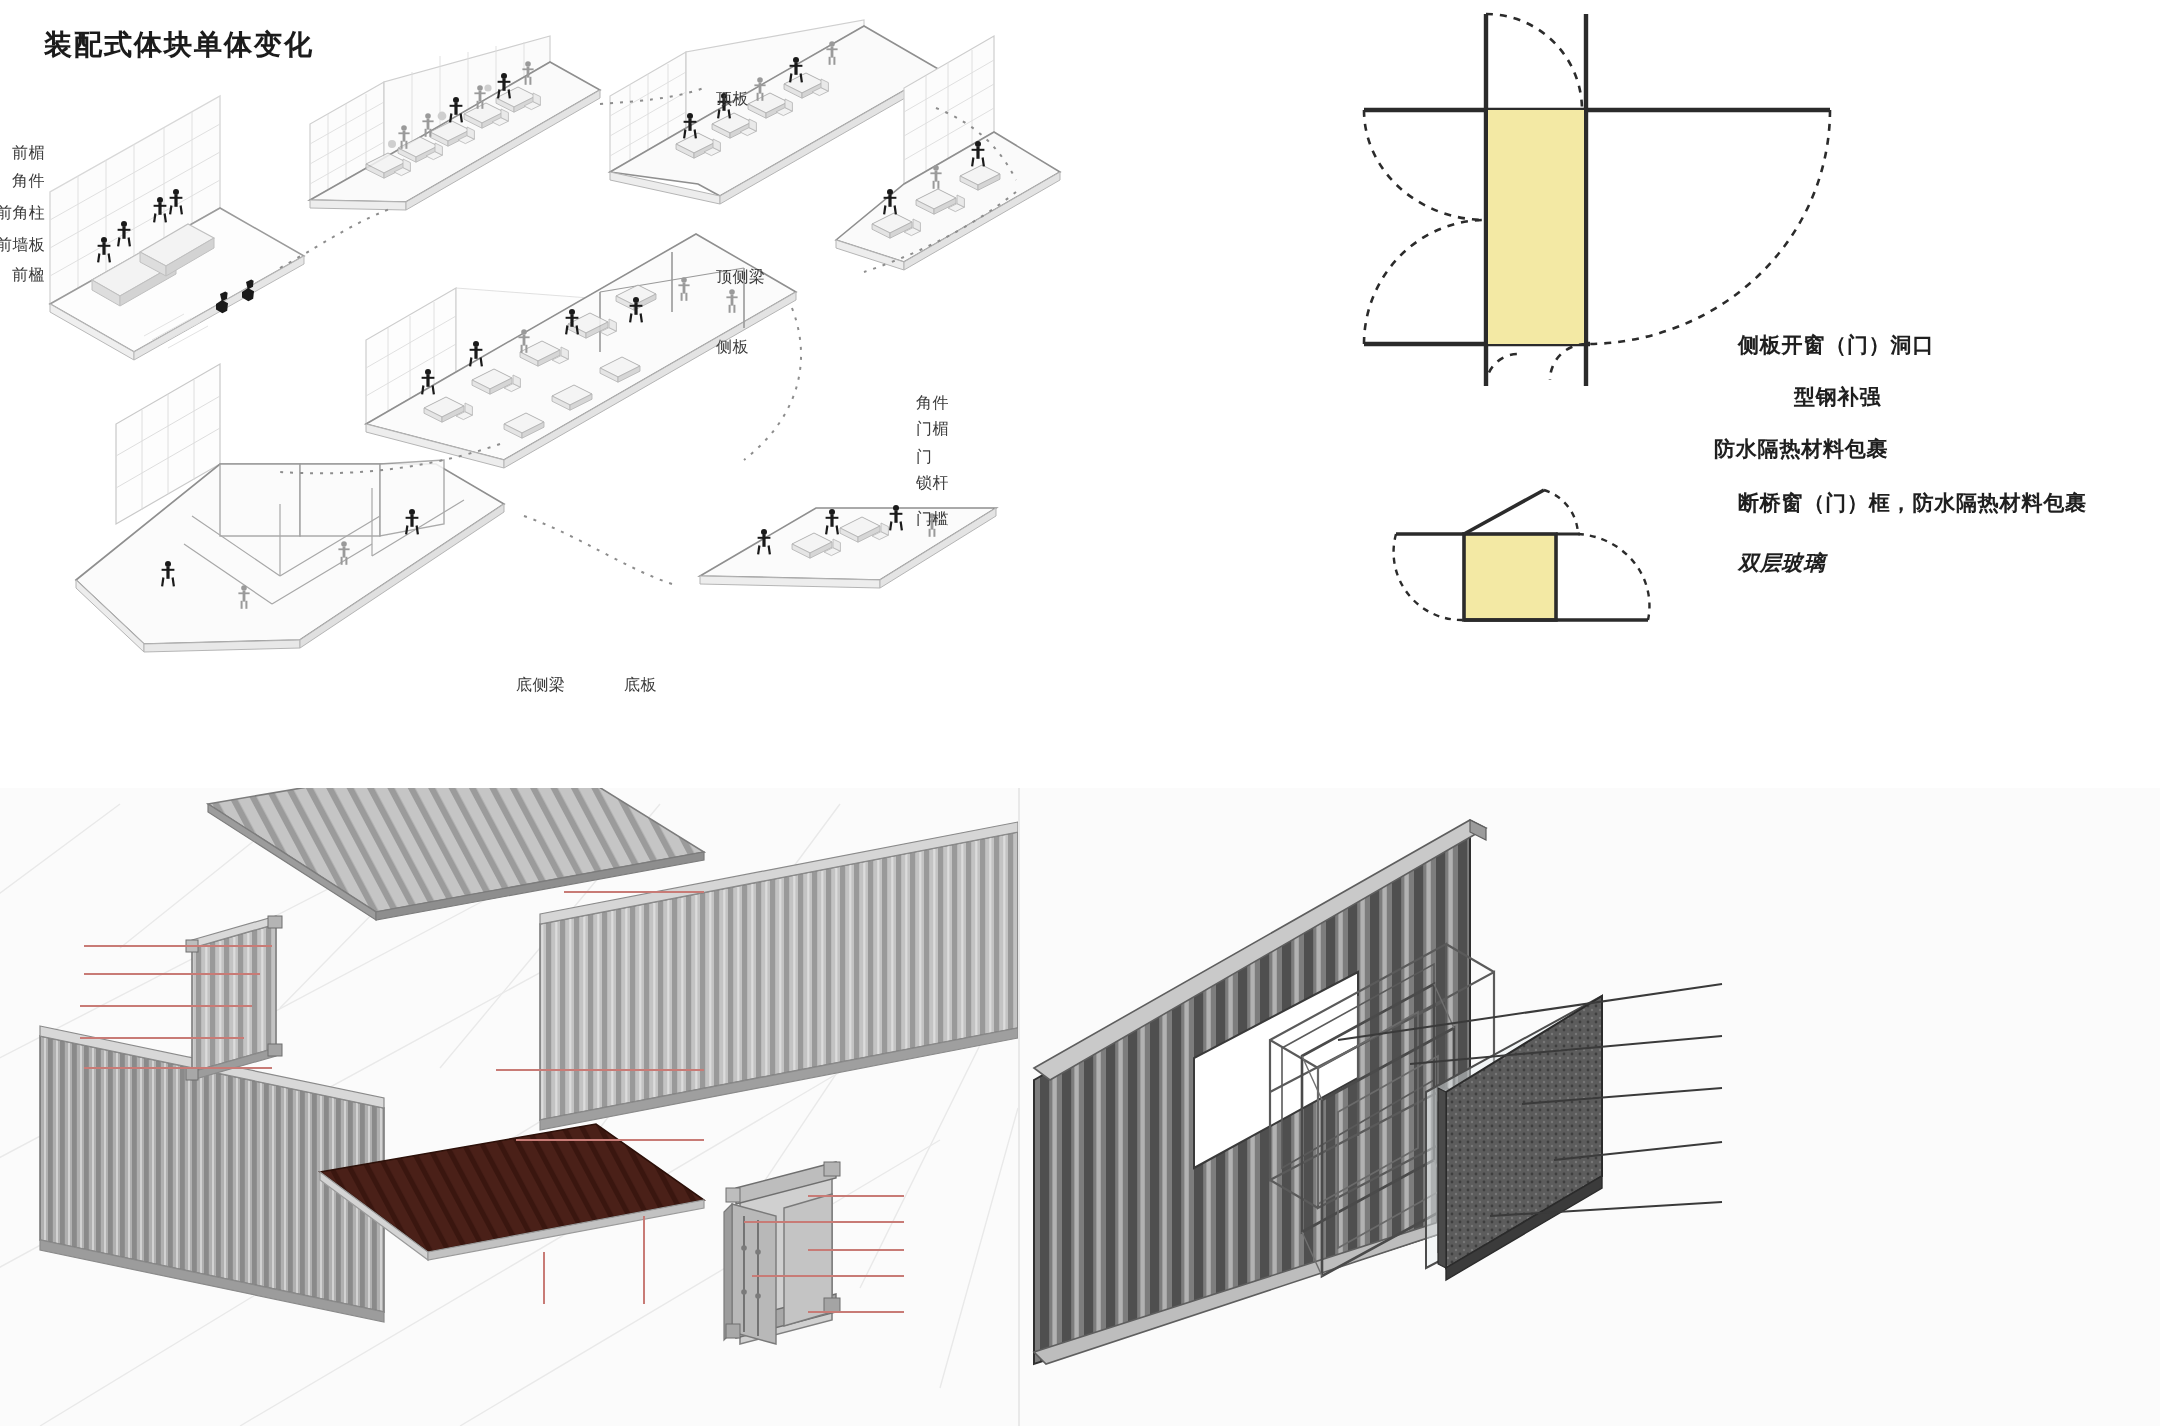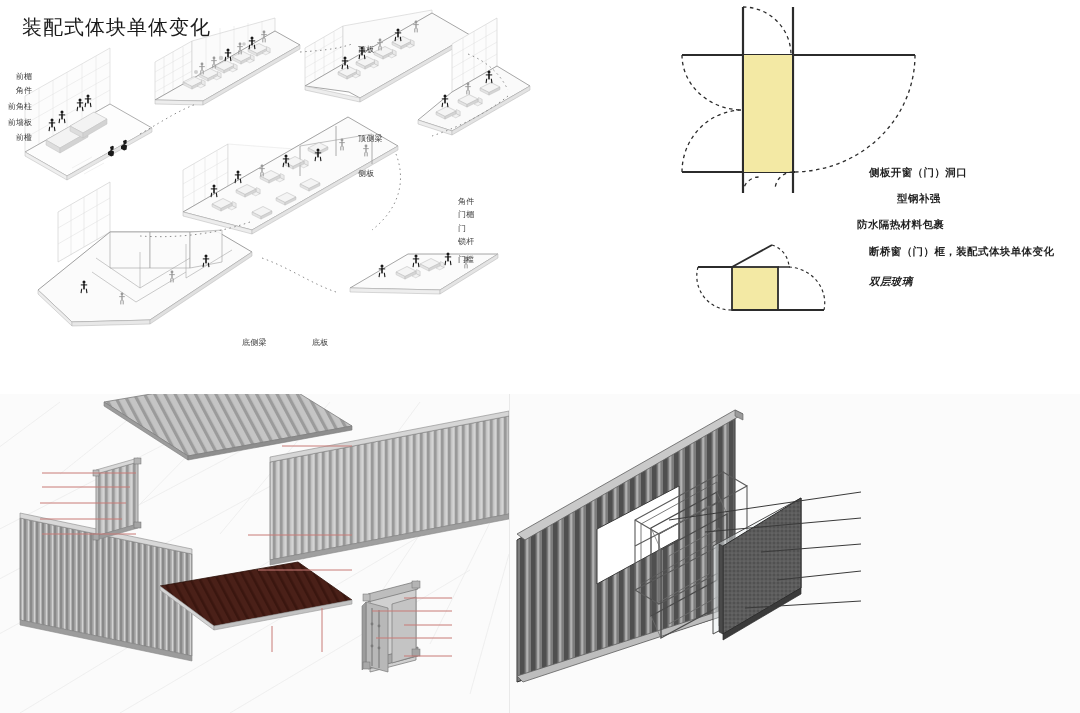--- a/index.html
+++ b/index.html
@@ -12,22 +12,22 @@
     overflow: hidden;
     font-family: "Liberation Serif", "DejaVu Serif", serif;
     color: #222;
   }
   .page { position: absolute; inset: 0; }
 
   
   .page-title {
     position: absolute;
     left: 22px; top: 14px;
-    font-size: 20px;
-    font-weight: normal;
+    font-size: 14px;
+    font-weight: bold;
     letter-spacing: 1px;
     color: #1b1b1b;
     white-space: nowrap;
   }
 
   
   .panel { position: absolute; }
 
   
   #iso-scene-group { left: 0; top: 0; width: 660px; height: 380px; }
@@ -55,21 +55,21 @@
 
   
   .cl {
     position: absolute;
     font-size: 8px;
     color: #3a3a3a;
     white-space: nowrap;
     letter-spacing: 0.2px;
     font-family: Liberation Mono, monospace;
   }
-  .cl.right-align { text-align: center; }
+  .cl.right-align { text-align: left; }
 
   
   .cr {
     position: absolute;
     font-size: 10.5px;
     color: #1f1f1f;
     white-space: nowrap;
     letter-spacing: 0.4px;
     font-family: "Liberation Sans", sans-serif;
     font-weight: 600;
@@ -548,21 +548,21 @@
     <div class="cl" style="left:358px; top:-350px;">顶板</div>
     <div class="cl" style="left:358px; top:-261px;">顶侧梁</div>
     <div class="cl" style="left:358px; top:-226px;">侧板</div>
     <div class="cl" style="left:458px; top:-198px;">角件</div>
     <div class="cl" style="left:458px; top:-185px;">门楣</div>
     <div class="cl" style="left:458px; top:-171px;">门</div>
     <div class="cl" style="left:458px; top:-158px;">锁杆</div>
     <div class="cl" style="left:458px; top:-140px;">门槛</div>
 
     
-    <div class="cl" style="left:242px; top:-57px;">底侧梁</div>
+    <div class="cl" style="left:258px; top:-57px;">底侧梁</div>
     <div class="cl" style="left:312px; top:-57px;">底板</div>
   </div>
 
   <div class="panel" id="wall-assembly">
     <svg width="571" height="319" viewBox="0 0 571 319">
       <defs>
         <pattern id="corrDeep" width="11" height="10" patternUnits="userSpaceOnUse">
           <rect width="11" height="10" fill="#7d7d7d"></rect>
           <rect x="0" width="4.6" height="10" fill="#4f4f4f"></rect>
           <rect x="6.2" width="2.2" height="10" fill="#b2b2b2"></rect>
@@ -631,17 +631,17 @@
         <line x1="252" y1="158" x2="352" y2="150"></line>
         <line x1="268" y1="186" x2="352" y2="177"></line>
         <line x1="236" y1="214" x2="352" y2="207"></line>
       </g>
     </svg>
 
     
     <div class="cr" style="left:360px; top:-228px;">侧板开窗（门）洞口</div>
     <div class="cr" style="left:360px; top:-202px;margin-left:28px;">型钢补强</div>
     <div class="cr" style="left:348px; top:-176px;">防水隔热材料包裹</div>
-    <div class="cr" style="left:360px; top:-149px;">断桥窗（门）框，装配式体块单体变化</div>
+    <div class="cr" style="left:360px; top:-149px;">断桥窗（门）框，防水隔热材料包裹</div>
     <div class="cr" style="left:360px; top:-119px;font-style:italic;">双层玻璃</div>
   </div>
 
 </div>
 
 </body></html>

